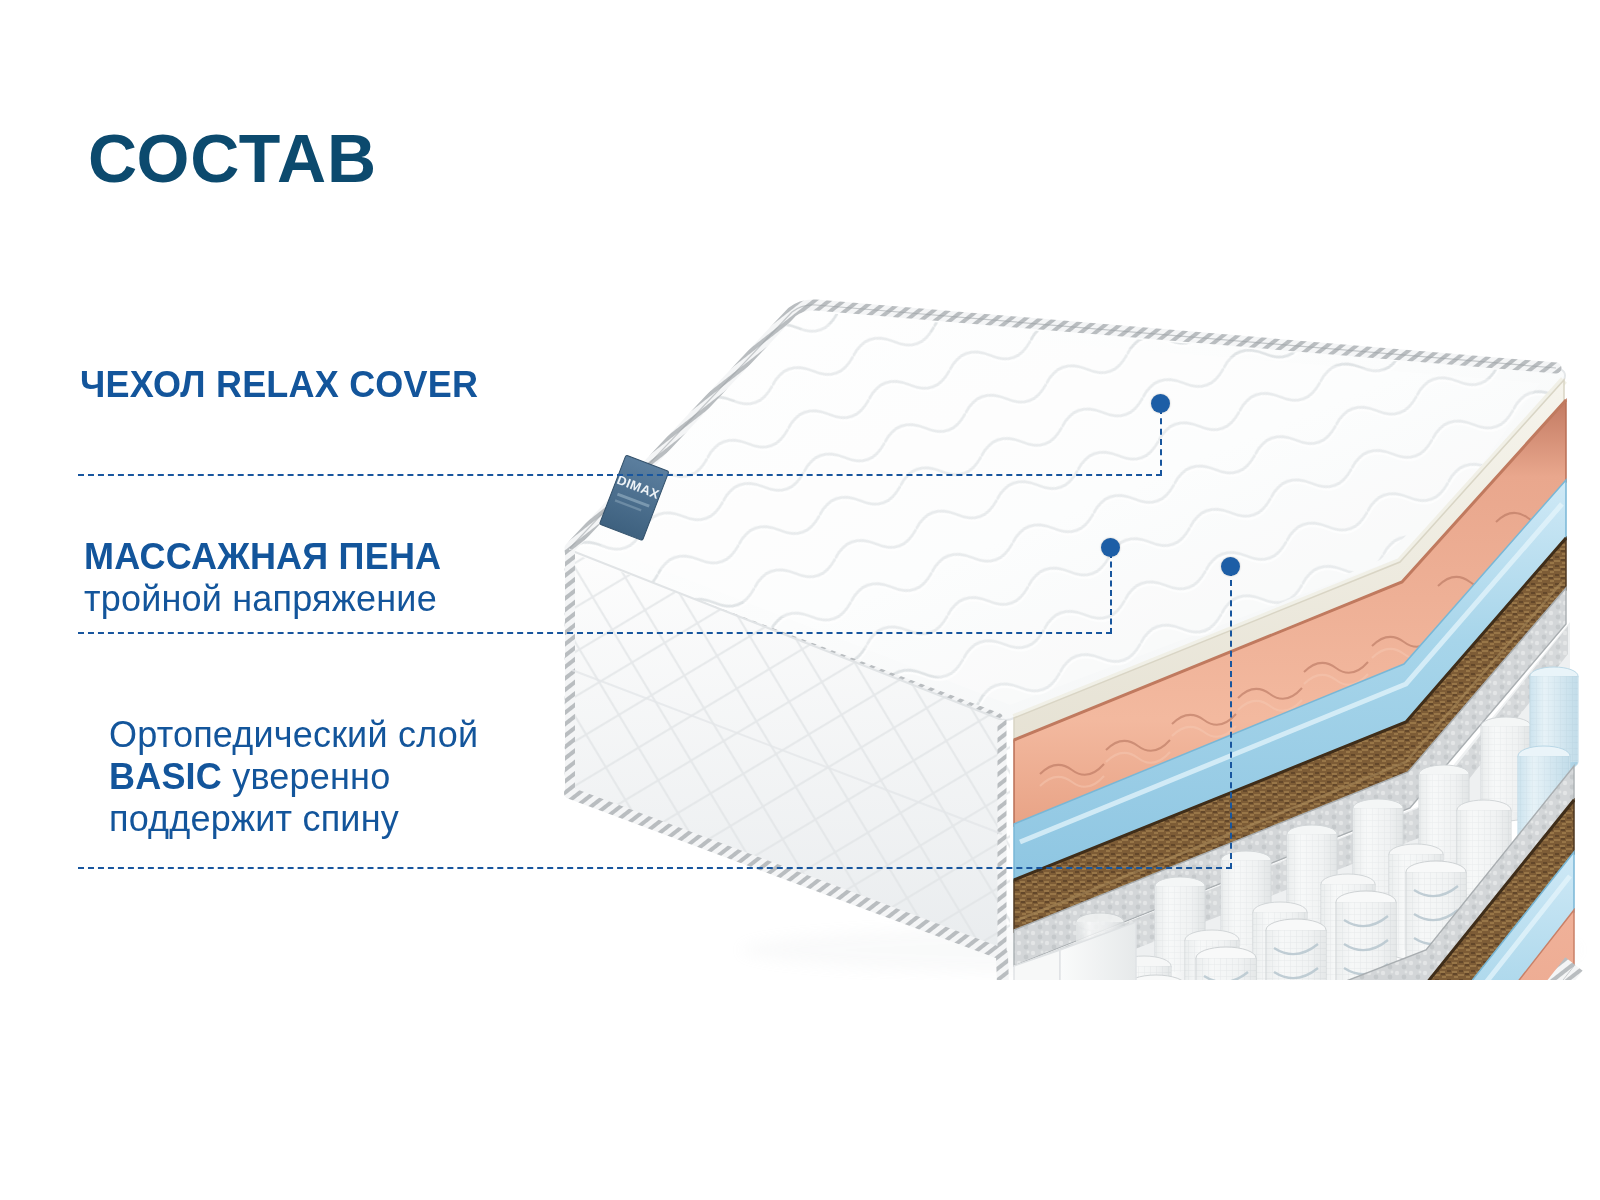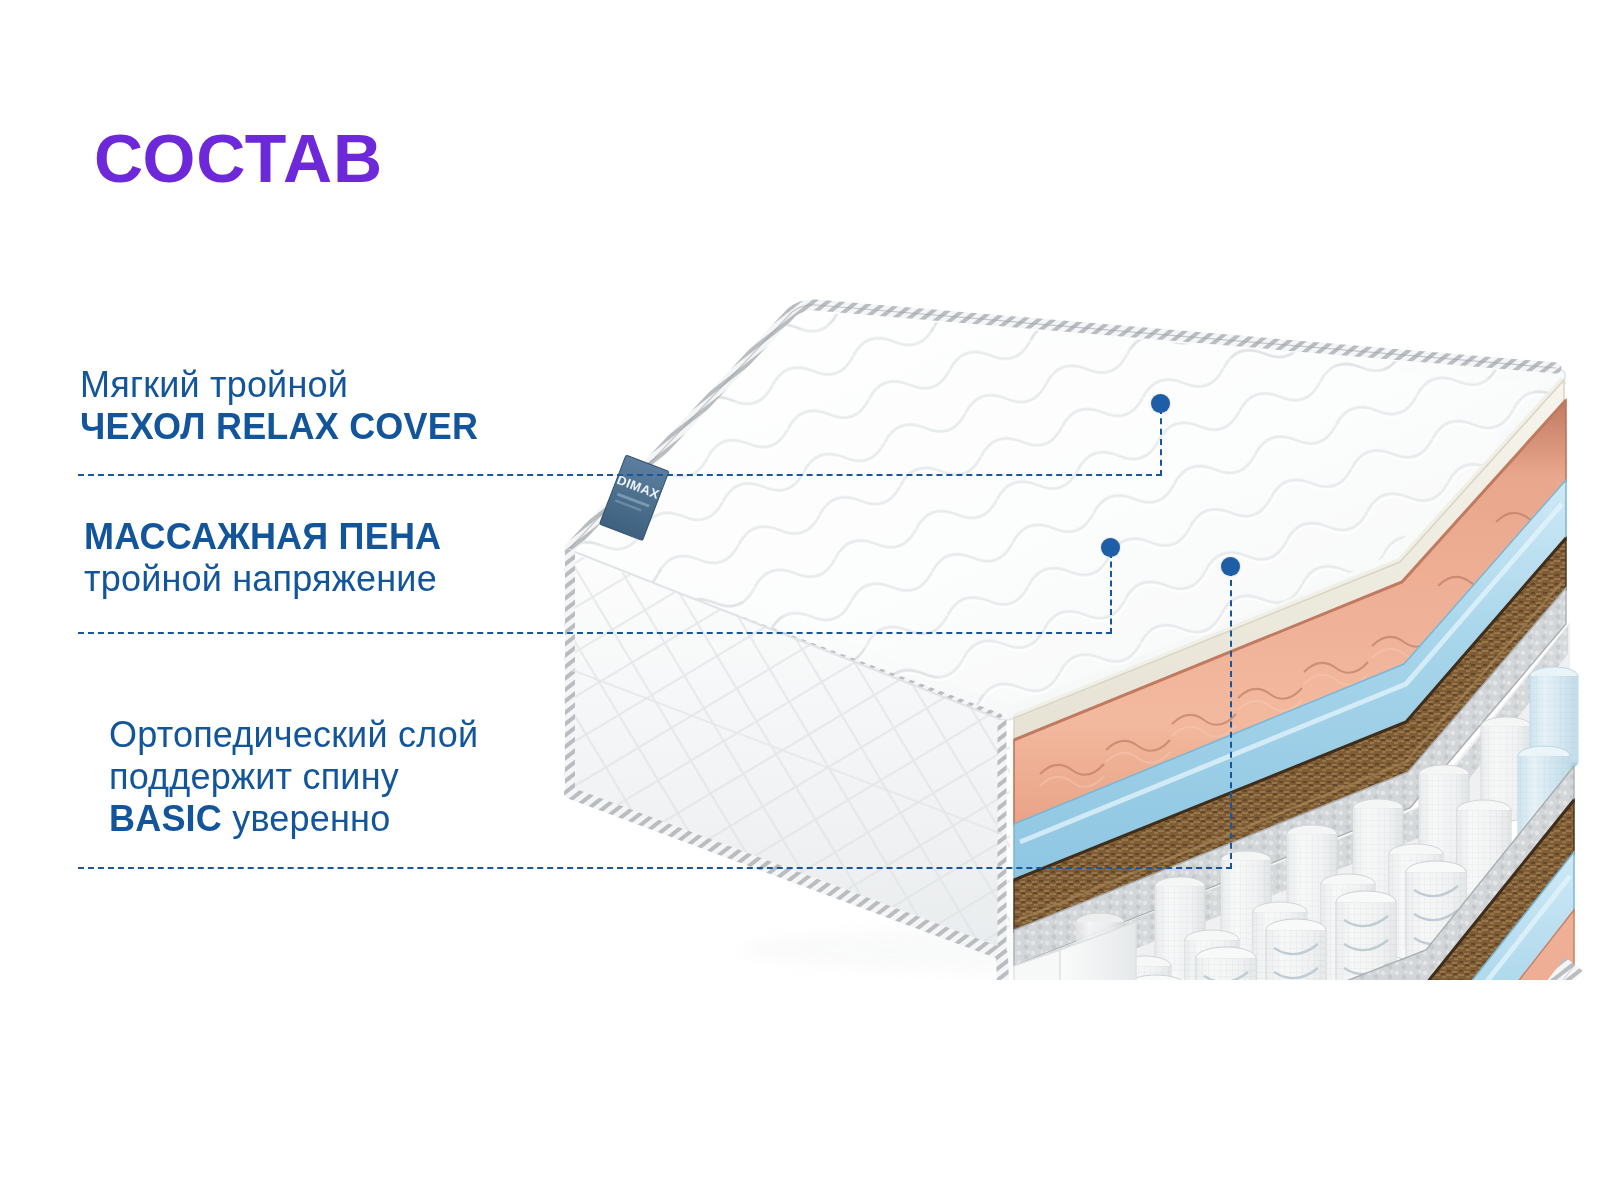--- a/index.html
+++ b/index.html
@@ -20,26 +20,26 @@
     position: absolute;
     left: 0; top: 0;
     width: 1600px;
     height: 1200px;
     background: #ffffff;
   }
 
   
   #page-title {
     position: absolute;
-    left: 94px;
+    left: 88px;
     top: 124px;
     font-size: 68px;
     font-weight: 700;
     letter-spacing: 1px;
-    color: #6d28d9;
+    color: #0c4a6e;
     line-height: 1;
     white-space: nowrap;
   }
 
   
   .callout {
     position: absolute;
     color: #13559b;
     line-height: 1.16;
     white-space: nowrap;
@@ -56,21 +56,21 @@
     font-weight: 700;
     font-size: 36px;
     letter-spacing: 0.2px;
     text-align: right;
   }
   .callout .mix-bold {
     font-weight: 700;
   }
 
   #callout-1 { left: 80px; top: 364px; }
-  #callout-2 { left: 84px; top: 516px; }
+  #callout-2 { left: 84px; top: 536px; }
   #callout-3 { left: 80px; top: 714px; margin-left: 29px; }
 
   
   .leader-h {
     position: absolute;
     height: 0;
     border-top: 2px dashed #18569e;
   }
   .leader-v {
     position: absolute;
@@ -497,37 +497,36 @@
       <g>
         <path d="M30 545 L462 708 L474 1060 L30 560 Z" fill="none"></path>
         <path d="M462 706 L474 1058" fill="none" stroke="url(#pStripe)" stroke-width="12"></path>
       </g>
     </svg>
   </div>
 
   <div id="page-title">СОСТАВ</div>
 
   <div id="callout-1" class="callout">
-    <span class="ln light">Мягкий тройной</span>
     <span class="ln bold">ЧЕХОЛ RELAX COVER</span>
   </div>
   <div id="leader1-h" class="leader-h"></div>
   <div id="leader1-v" class="leader-v"></div>
   <div id="dot1" class="dot"></div>
 
   <div id="callout-2" class="callout">
     <span class="ln bold">МАССАЖНАЯ ПЕНА</span>
     <span class="ln light">тройной напряжение</span>
   </div>
   <div id="leader2-h" class="leader-h"></div>
   <div id="leader2-v" class="leader-v"></div>
   <div id="dot2" class="dot"></div>
 
   <div id="callout-3" class="callout">
     <span class="ln light">Ортопедический слой</span>
+    <span class="ln light"><span class="mix-bold">BASIC</span><span> уверенно</span></span>
     <span class="ln light">поддержит спину</span>
-    <span class="ln light"><span class="mix-bold">BASIC</span><span> уверенно</span></span>
   </div>
   <div id="leader3-h" class="leader-h"></div>
   <div id="leader3-v" class="leader-v"></div>
   <div id="dot3" class="dot"></div>
 
 </div>
 
 </body></html>

